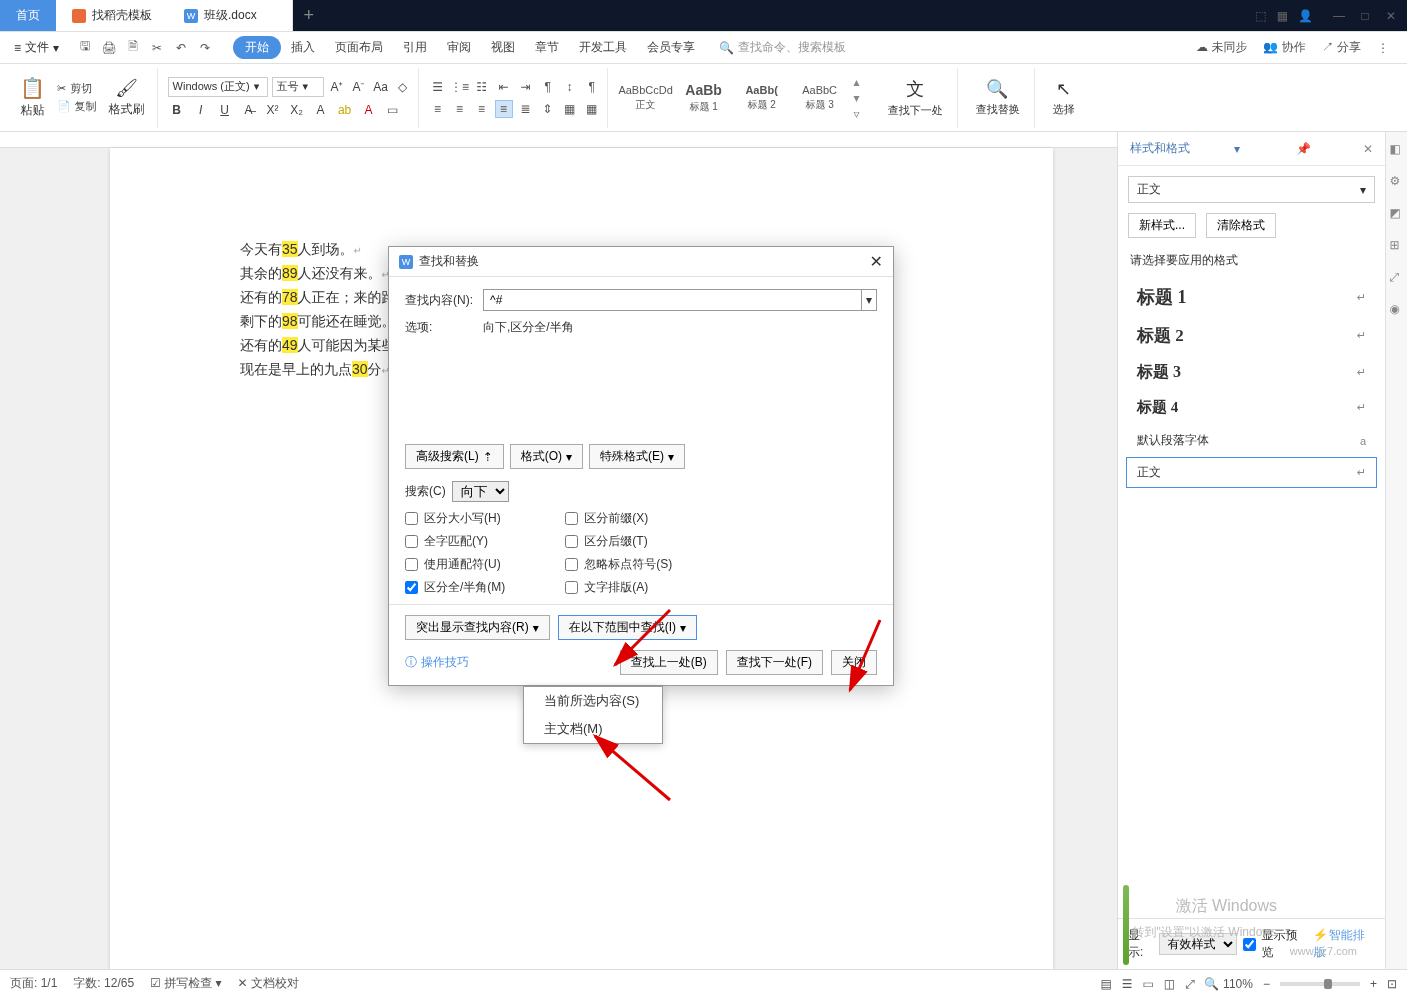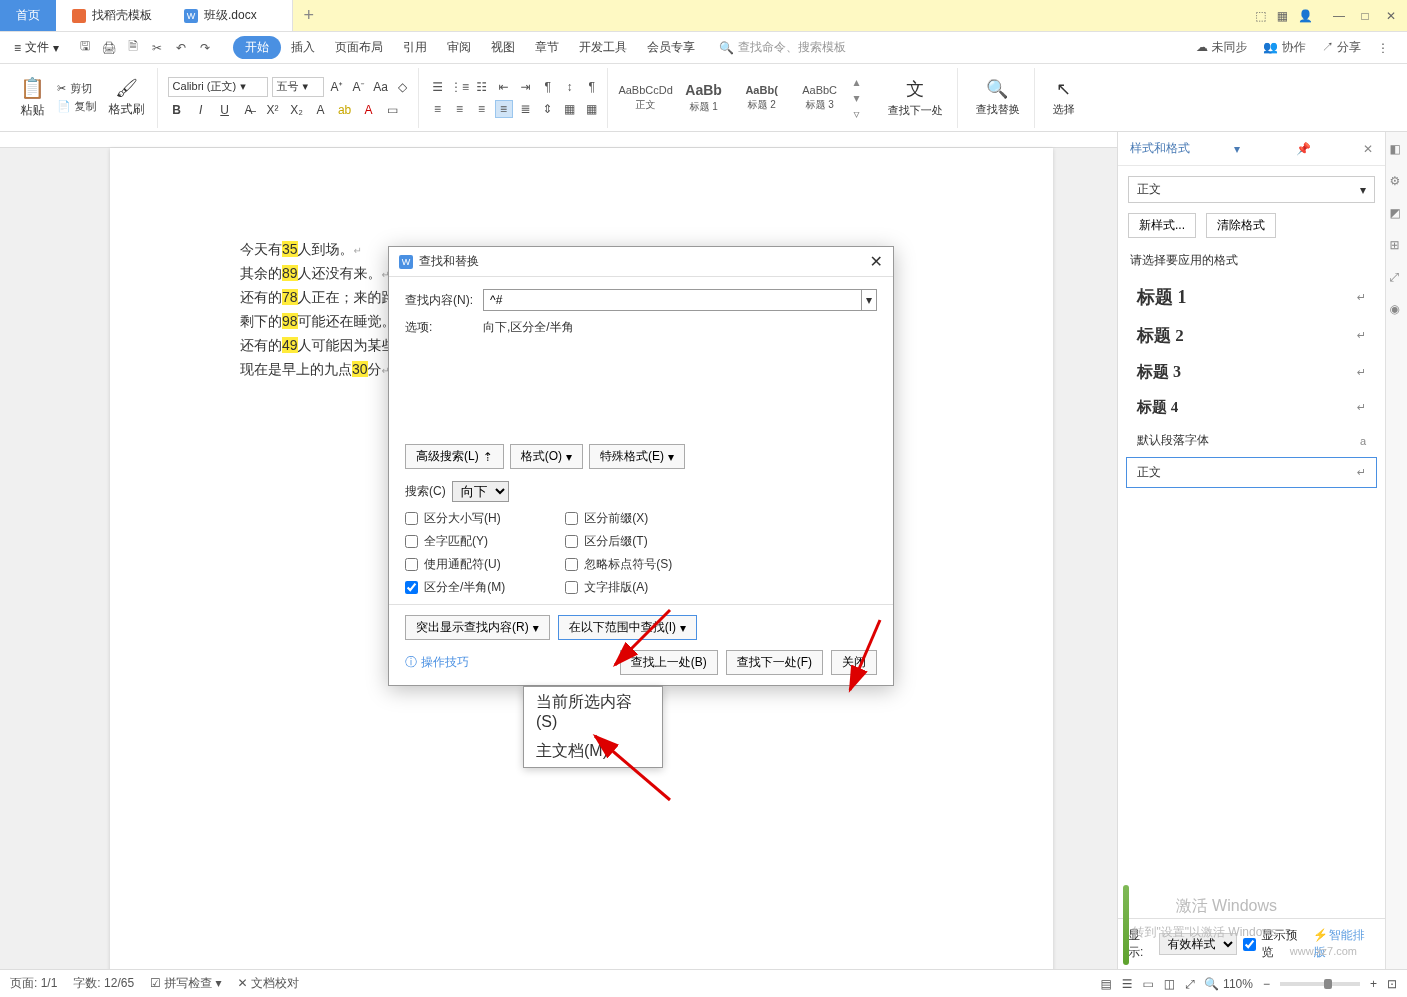--- a/index.html
+++ b/index.html
@@ -1,19 +1,19 @@
 <!DOCTYPE html>
 <html><head>
 <meta charset="utf-8">
 <style>
 * { box-sizing: border-box; margin: 0; padding: 0; font-family: "Microsoft YaHei", Arial, sans-serif; }
 body { background: #f0f0f0; width: 1407px; height: 997px; position: relative; overflow: hidden; font-size: 12px; color: #333; }
 
 
-.titlebar { height: 32px; background: #fef9c3; display: flex; align-items: stretch; border-bottom: 1px solid #e0e0e0; }
+.titlebar { height: 32px; background: #0f172a; display: flex; align-items: stretch; border-bottom: 1px solid #e0e0e0; }
 .tab { display: flex; align-items: center; padding: 0 16px; gap: 6px; cursor: pointer; font-size: 12px; }
 .tab-home { background: #4a90e2; color: #fff; }
 .tab-template { background: #fff; color: #333; }
 .tab-doc { background: #fff; color: #333; border-right: 1px solid #e0e0e0; padding-right: 35px; position: relative; }
 .tab-icon-red { width: 14px; height: 14px; background: #e86c3a; border-radius: 2px; }
 .tab-icon-blue { width: 14px; height: 14px; background: #4a90e2; border-radius: 2px; color:#fff; display:flex; align-items:center; justify-content:center; font-size:9px;}
 .tab-add { width: 32px; display: flex; align-items: center; justify-content: center; color: #888; font-size: 18px; }
 .titlebar-right { margin-left: auto; display: flex; align-items: center; gap: 10px; padding: 0 10px; color: #666; }
 .win-btn-group { display: flex; gap: 14px; margin-left: 10px; }
 .win-btn { width: 12px; height: 12px; display: flex; align-items: center; justify-content: center; }
@@ -69,21 +69,21 @@
 .form-input { flex: 1; border: 1px solid #999; padding: 2px 6px; height: 22px; font-size: 12px; }
 .dlg-btn { border: 1px solid #aaa; background: #f8f8f8; padding: 3px 10px; font-size: 12px; cursor: pointer; display:inline-flex; align-items:center; gap:4px;}
 .checks { display: flex; gap: 60px; margin-top: 8px; }
 .check-col { display: flex; flex-direction: column; gap: 6px; }
 .chk { display: flex; align-items: center; gap: 6px; font-size: 12px; }
 .chk input { width: 13px; height: 13px; }
 .dlg-bottom { border-top: 1px solid #e0e0e0; padding: 10px 16px; display: flex; align-items: center; gap: 8px; }
 .dlg-bottom.row2 { border-top:none; padding-top:0;}
 .tip-link { color: #4a90e2; display:flex; align-items:center; gap:4px;}
 .dropdown-menu { position: absolute; left: 523px; top: 686px; width: 140px; background: #fff; border: 1px solid #999; box-shadow: 0 2px 8px rgba(0,0,0,0.2); z-index: 200; }
-.dd-item { padding: 5px 12px; font-size: 16px; cursor: pointer; }
+.dd-item { padding: 5px 20px; font-size: 13px; cursor: pointer; }
 
 
 .side-panel { position: absolute; top: 132px; right: 22px; width: 268px; bottom: 28px; background: #fff; border-left: 1px solid #ddd; display: flex; flex-direction: column; }
 .side-header { padding: 8px 12px; display: flex; align-items: center; border-bottom: 1px solid #e8e8e8; color:#4a7bb5;gap:44px;}
 .side-header .pin{ margin-left:auto; color:#888;}
 .side-header .x{ margin-left:8px; color:#888;}
 .side-select { margin: 10px; border: 1px solid #ccc; padding: 4px 8px; display: flex; align-items: center; }
 .side-btns { display: flex; gap: 10px; padding: 0 10px 10px; }
 .side-btns button { border: 1px solid #ccc; background: #fff; padding: 3px 10px; font-size: 12px; }
 .style-list { flex: 1; overflow: auto; padding: 0 4px; }
@@ -182,21 +182,21 @@
       <div>✂ <span>剪切</span></div>
       <div>📄 <span>复制</span></div>
     </div>
     <div class="paste-btn">
       <div style="font-size:18px;">🖌</div>
       <div>格式刷</div>
     </div>
   </div>
   <div class="ribbon-group" style="align-items:flex-start;">
     <div class="font-row">
-      <div class="font-select" style="width:100px;"><span>Calibri (正文)</span> ▾</div>
+      <div class="font-select" style="width:100px;"><span>Windows (正文)</span> ▾</div>
       <div class="font-select" style="width:52px;"><span>五号</span> ▾</div>
       <span class="fbtn">A⁺</span>
       <span class="fbtn">A⁻</span>
       <span class="fbtn">Aa</span>
       <span class="fbtn">◇</span>
     </div>
     <div class="font-btns">
       <span class="fbtn">
           <b>B</b>
         </span>

